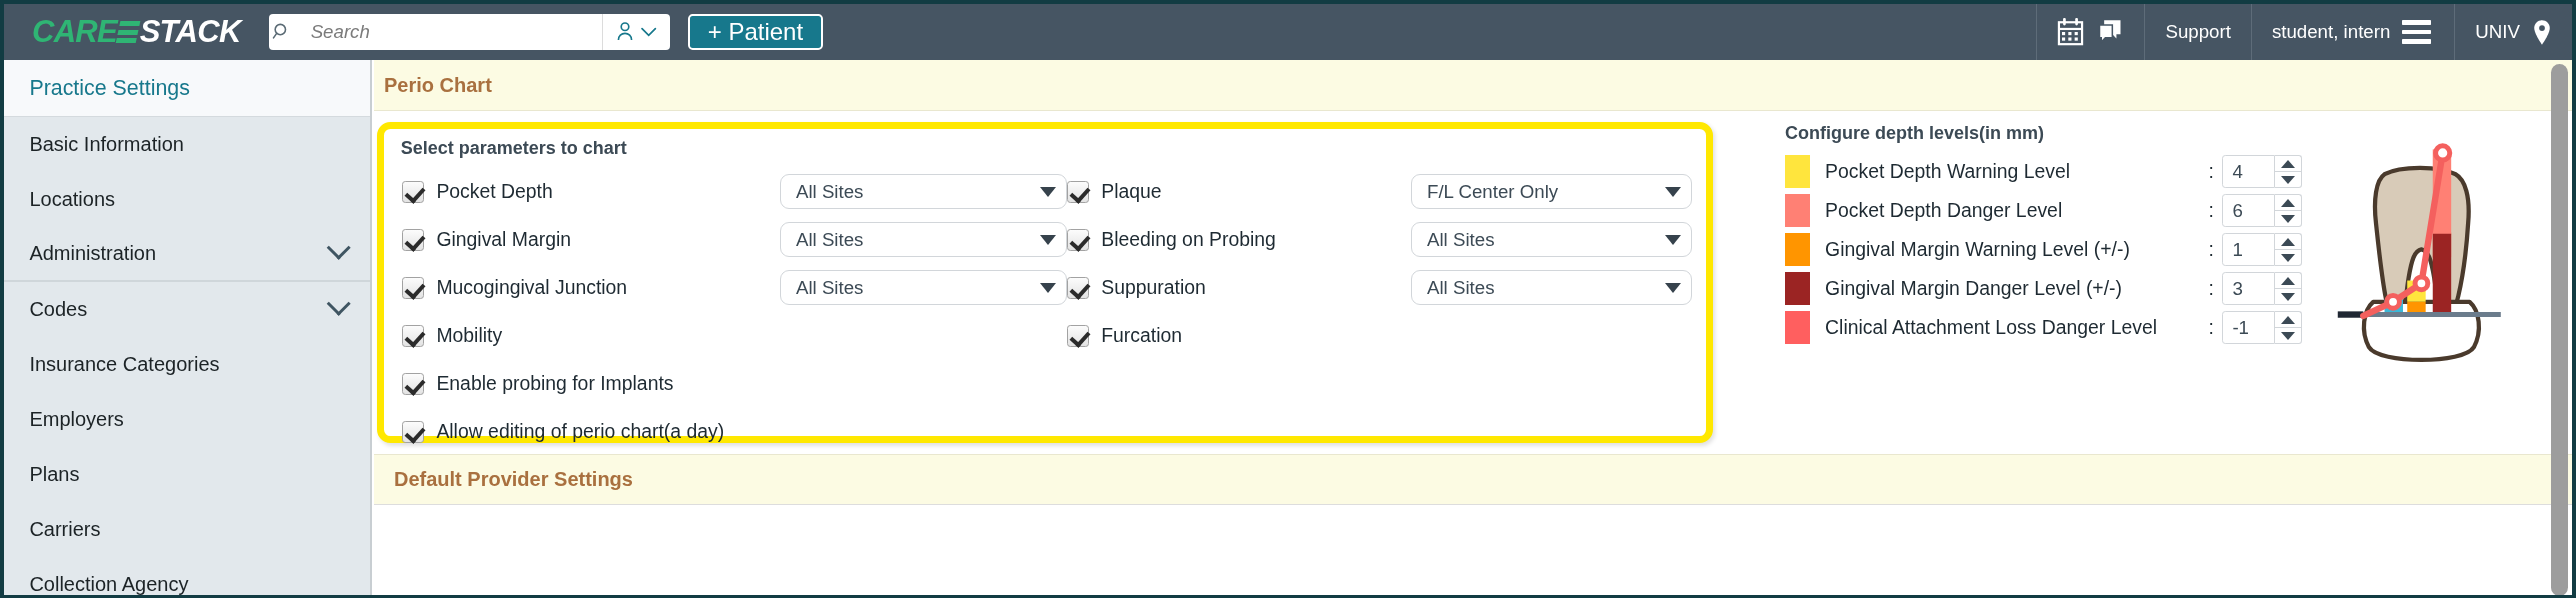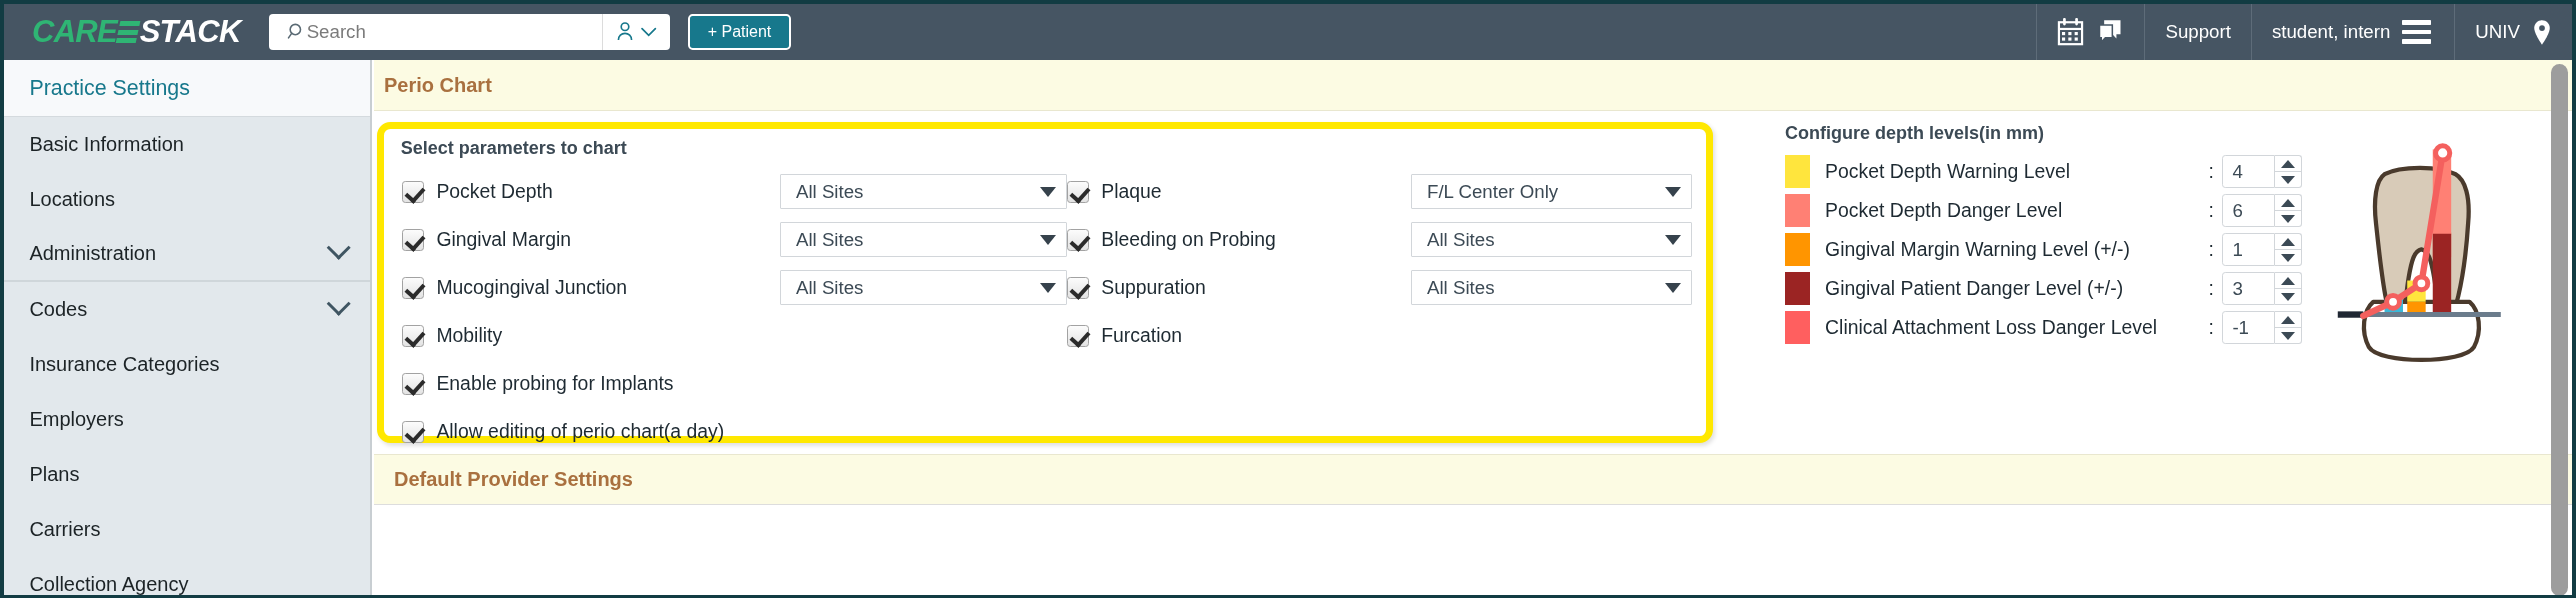--- a/index.html
+++ b/index.html
@@ -40,35 +40,36 @@
   .logo .bars i { display:block; width: 20px; height: 5.3px; background:#2fb574; }
 
   .searchwrap {
     margin-left: 28px;
     display: flex; align-items: center;
     height: 36px; width: 401px;
     background: #ffffff; border-radius: 4px;
     overflow: hidden;
   }
   .search-field {
-    flex: 1; display: flex; align-items: center; gap: 0;
-    padding-left: 18px; height: 100%;
+    flex: 1; display: flex; align-items: center; gap: 19px;
+    padding-left: 3px; height: 100%;
     border-right: 1.3px solid #dcdcdc;
+    font-style: italic;
   }
   .search-field .ph { color: #7b7b7b; font-size: 18.7px; }
   .patsel {
     display: flex; align-items: center; gap: 5.3px;
     padding: 0 12px; height: 100%;
   }
   .btn-patient {
     margin-left: 18.7px;
     height: 36px; padding: 0 17.4px;
     background: #17788c; color: #fff;
     border: 2px solid #fff; border-radius: 4.7px;
-    font-size: 16px; display: flex; align-items: center; justify-content: center;
+    font-size: 24px; display: flex; align-items: center; justify-content: center;
     white-space: nowrap;
   }
   .hdr-right {
     margin-left: auto; display: flex; align-items: stretch; height: 56px;
   }
   .hdr-cell {
     display: flex; align-items: center; justify-content: center; gap: 12px;
     padding: 0 20px; color: #ffffff; font-size: 18.7px;
     border-left: 1.3px solid #5e6c79;
     white-space: nowrap;
@@ -153,21 +154,21 @@
     border-right: 4px solid #2b2b2b; border-bottom: 4px solid #2b2b2b;
     transform: rotate(42deg);
   }
   .plabel {
     margin-left: 12px; font-size: 19.4px; color: #1e2a32;
     white-space: nowrap;
   }
   .sel {
     margin-left: auto; margin-right: 0;
     width: 287px; height: 35px;
-    border: 1.3px solid #d2d6da; border-radius: 1px;
+    border: 1.3px solid #d2d6da; border-radius: 9px;
     background: #fff;
     display: flex; align-items: center;
     padding: 0 10.7px 0 14.7px;
     font-size: 18.7px; color: #3c4a55;
   }
   .col-right .sel { width: 281px; }
   .sel .arw {
     margin-left: auto;
     width: 0; height: 0;
     border-left: 8px solid transparent; border-right: 8px solid transparent;
@@ -464,21 +465,21 @@
                 </div>
               <div>
                   <span class="tri-dn"></span>
                 </div>
             </span>
           </span>
         </div>
 
         <div class="drow">
           <span class="swatch" style="background:#9b2423"></span>
-          <span class="dlabel">Gingival Patient Danger Level (+/-)</span>
+          <span class="dlabel">Gingival Margin Danger Level (+/-)</span>
           <span class="colon">:</span>
           <span class="numwrap">
             <span class="numbox">3</span>
             <span class="spin">
               <div>
                   <span class="tri-up"></span>
                 </div>
               <div>
                   <span class="tri-dn"></span>
                 </div>

